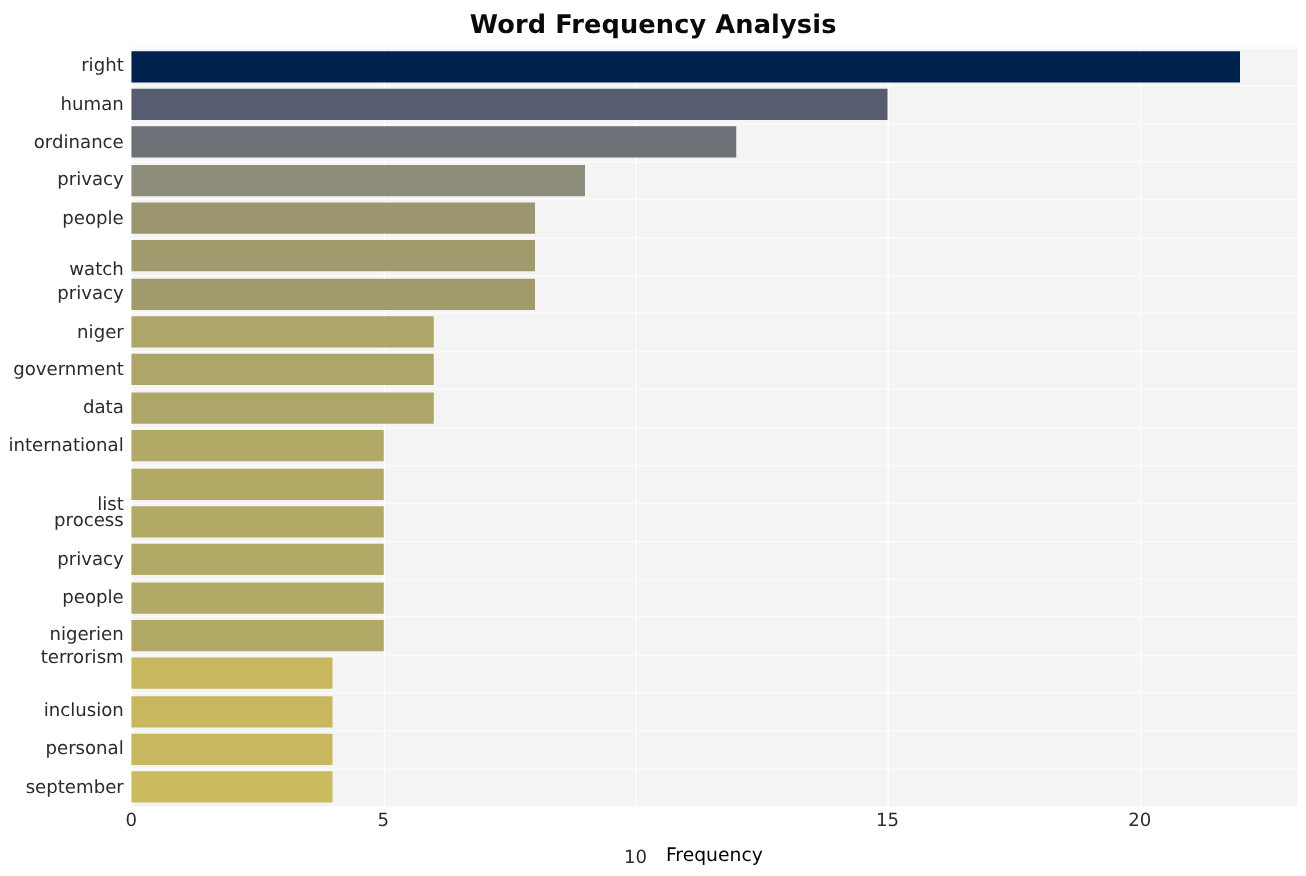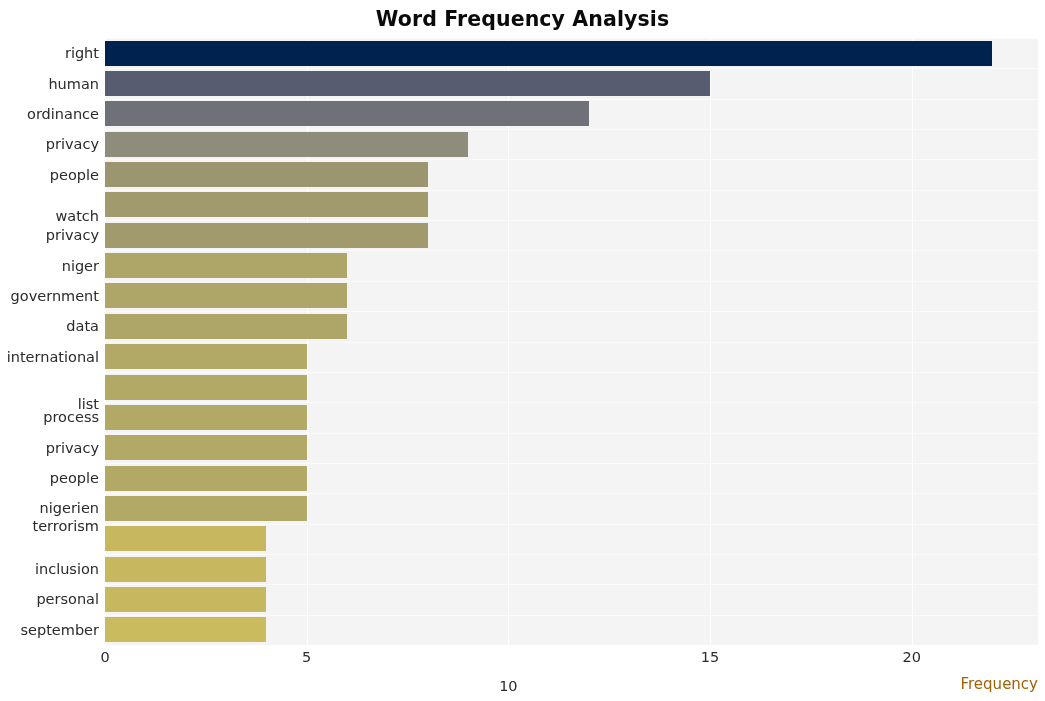--- a/index.html
+++ b/index.html
@@ -92,23 +92,23 @@
     font-size: 14.5px;
     color: #2b2b2b;
     line-height: 18px;
     text-align: center;
   }
   #xlabel {
     position: absolute;
     left: 105px;
     top: 674px;
     width: 933px;
-    text-align: right;
+    text-align: center;
     font-size: 15px;
-    color: #a16207;
+    color: #000000;
     line-height: 20px;
   }
 </style>
 </head>
 <body>
 
 <div id="figure">
 
   <div id="chart-title">Word Frequency Analysis</div>
 

